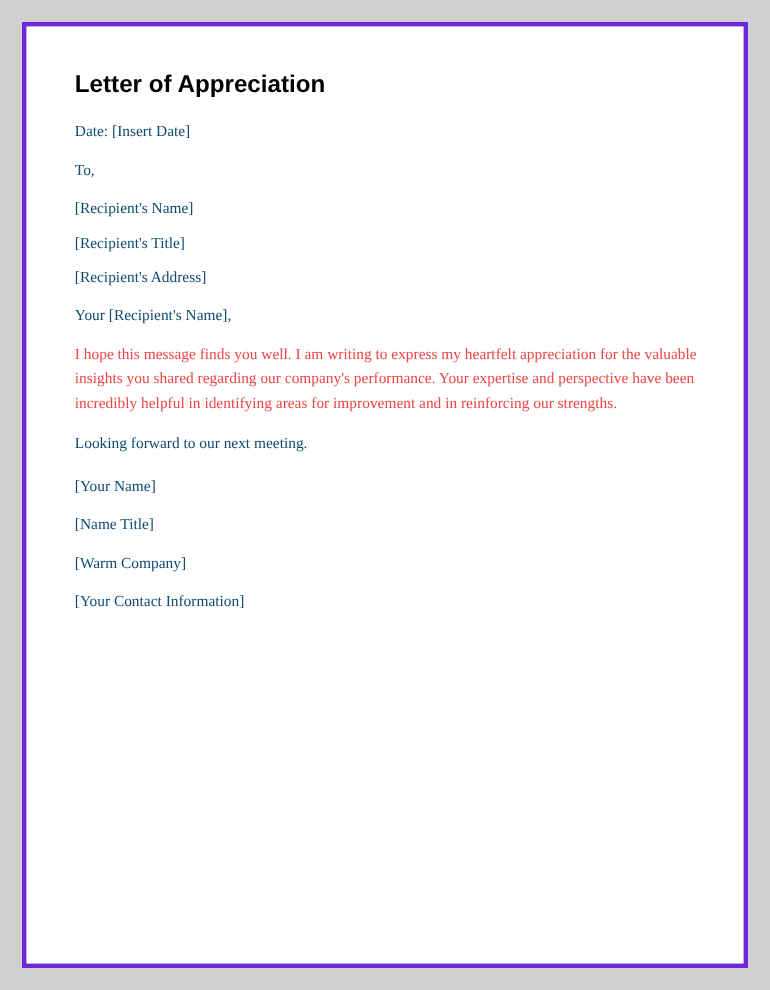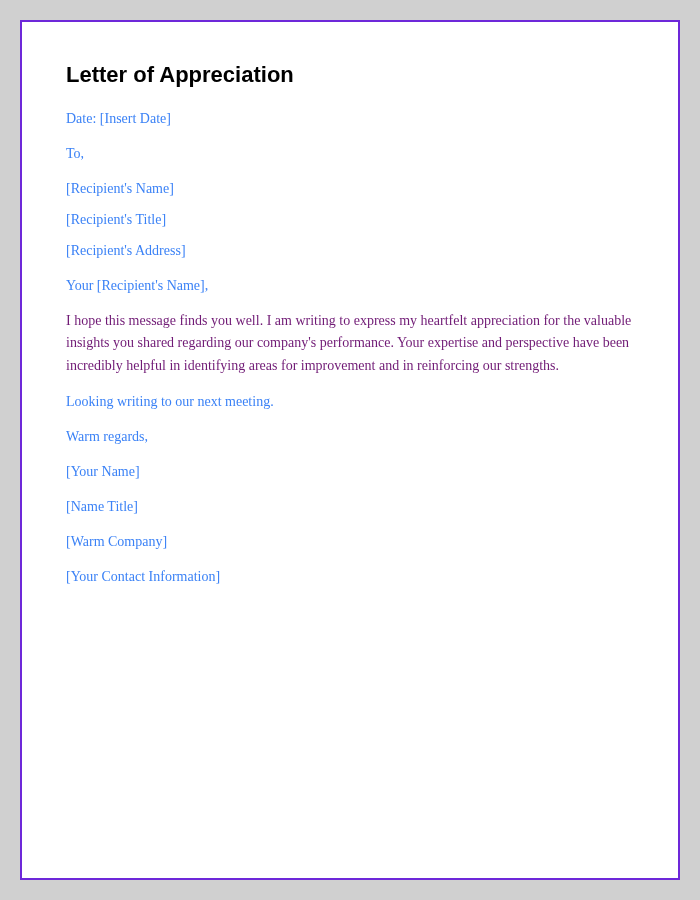--- a/index.html
+++ b/index.html
@@ -15,43 +15,43 @@
       align-items: flex-start;
       min-height: 900px;
       padding: 20px;
       font-family: Georgia, 'Times New Roman', serif;
     }
 
     .page-container {
       width: 672px;
       min-height: 860px;
       background: #ffffff;
-      border: 2px solid #6d28d9;
+      border: 4px solid #6d28d9;
       padding: 40px 28px 40px 44px;
     }
 
     .letter-title {
       font-size: 22px;
       font-weight: bold;
       margin-bottom: 20px;
       font-family: Arial, sans-serif;
     }
 
     .letter-line {
       font-size: 14px;
       line-height: 1.5;
       margin-bottom: 10px;
-      color: #3b82f6;
+      color: #0c4a6e;
     }
 
     .letter-paragraph {
       font-size: 14px;
       line-height: 1.6;
       margin-bottom: 14px;
-      color: #701a75;
+      color: #ef4444;
     }
 
     .spacer {
       height: 4px;
     }
   </style>
 </head>
 <body>
 
 <div class="page-container">
@@ -75,25 +75,24 @@
 
   <div class="spacer"></div>
 
   <div class="letter-line">Your [Recipient's Name],</div>
 
   <div class="spacer"></div>
 
   <div class="letter-paragraph">I hope this message finds you well. I am writing to express my heartfelt appreciation for the valuable insights you shared regarding our company's performance. Your expertise and perspective have been incredibly helpful in identifying areas for improvement and in reinforcing our strengths.</div>
 
 
-  <div class="letter-line">Looking writing to our next meeting.</div>
+  <div class="letter-line">Looking forward to our next meeting.</div>
 
   <div class="spacer"></div>
 
-  <div class="letter-line">Warm regards,</div>
 
   <div class="spacer"></div>
 
   <div class="letter-line">[Your Name]</div>
 
   <div class="spacer"></div>
 
   <div class="letter-line">[Name Title]</div>
 
   <div class="spacer"></div>

